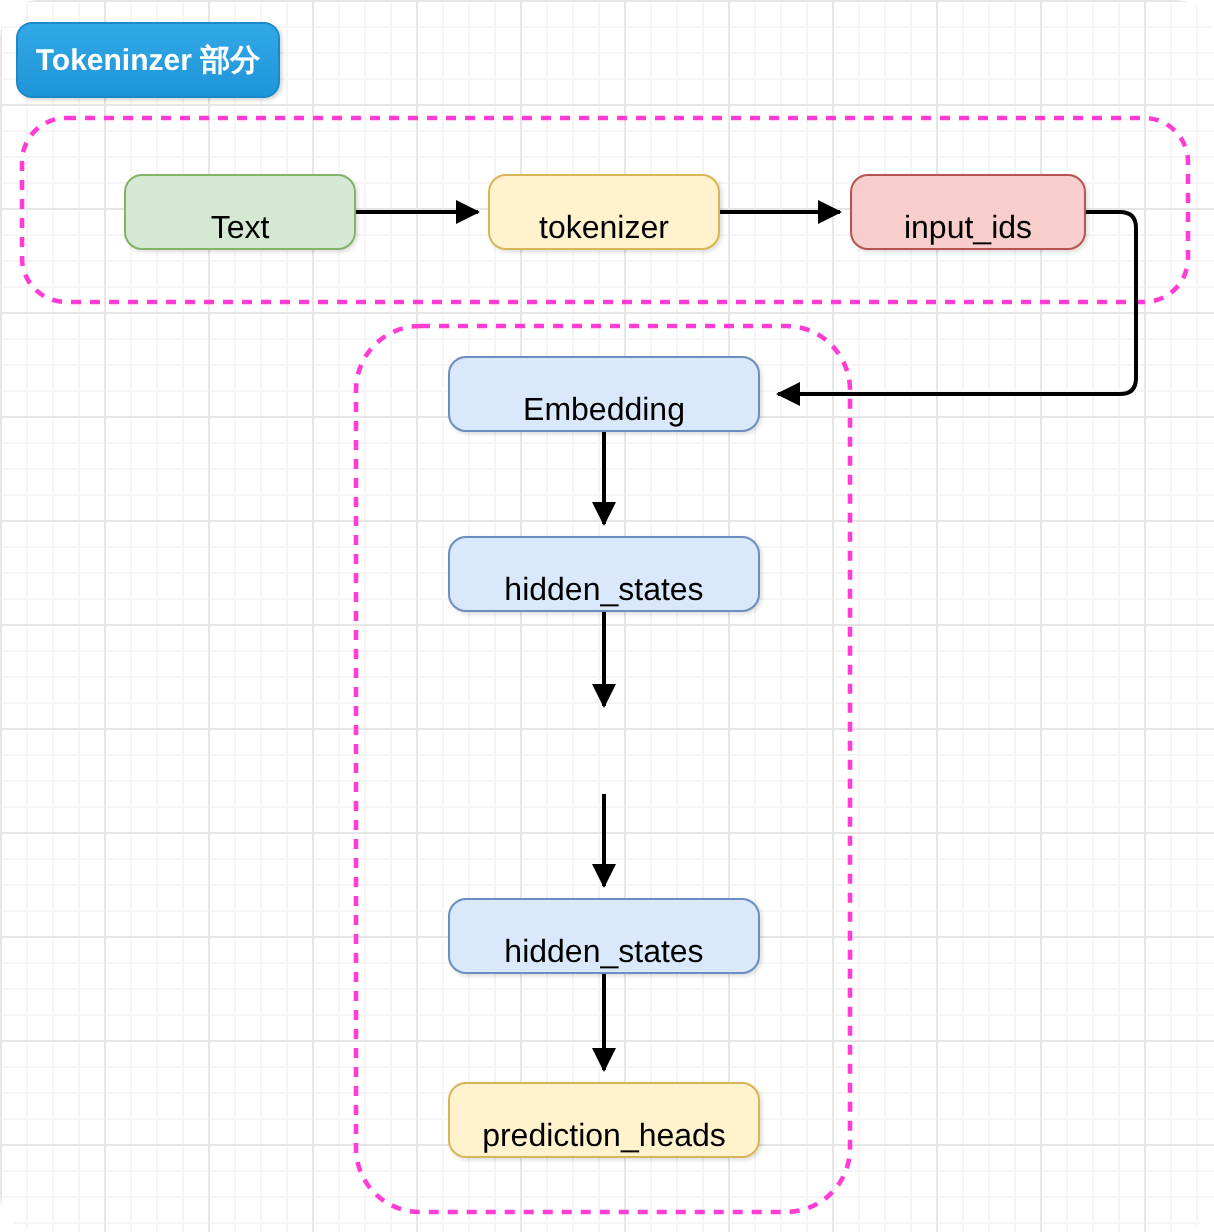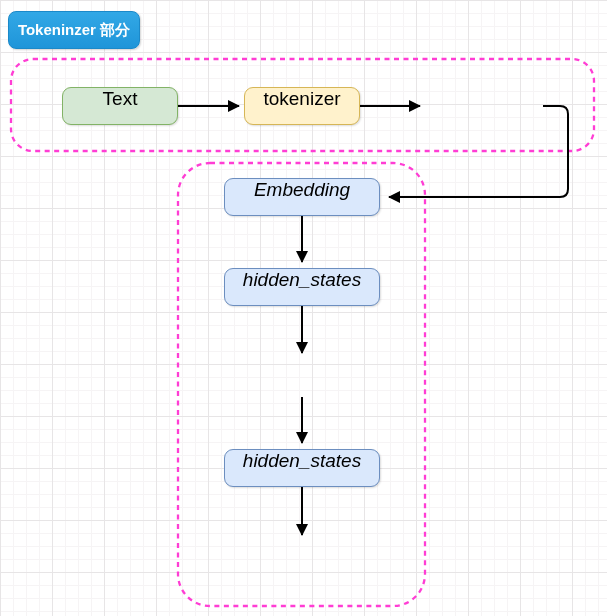--- a/index.html
+++ b/index.html
@@ -12,44 +12,45 @@
     width: 607px;
     height: 616px;
     overflow: hidden;
     background-color: #ffffff;
     background-image:
       linear-gradient(#e7e5e6 1px, transparent 1px),
       linear-gradient(90deg, #e7e5e6 1px, transparent 1px),
       linear-gradient(#f6f4f5 1px, transparent 1px),
       linear-gradient(90deg, #f6f4f5 1px, transparent 1px);
     background-size: 52px 52px, 52px 52px, 13px 13px, 13px 13px;
+    border-radius: 19px;
   }
   .overlay {
     position: absolute;
     left: 0; top: 0;
     width: 607px;
     height: 616px;
   }
   .node {
     position: absolute;
     box-sizing: border-box;
     display: flex;
-    align-items: flex-start;
+    align-items: flex-end;
     justify-content: center;
     width: 156px;
     height: 38px;
     border-radius: 9px;
-    font-size: 19px;
+    font-size: 16px;
     color: #000000;
     box-shadow: 1px 1px 2px rgba(0,0,0,0.14);
   }
   .node-green  { background: #d5e8d4; border: 1.5px solid #82b366; }
   .node-yellow { background: #fff2cc; border: 1.5px solid #d6b656; }
   .node-red    { background: #f8cecc; border: 1.5px solid #b85450; }
-  .node-blue   { background: #dae8fc; border: 1.5px solid #6c8ebf; font-style: italic; }
+  .node-blue   { background: #dae8fc; border: 1.5px solid #6c8ebf; }
   .tag {
     position: absolute;
     box-sizing: border-box;
     display: flex;
     align-items: center;
     justify-content: center;
     height: 38px;
     border-radius: 8px;
     font-size: 15px;
     font-weight: bold;
@@ -97,28 +98,34 @@
 
 
   <div class="node node-green" style="left:62px; top:87px; width:116px;">
     <span class="lbl">Text</span>
   </div>
 
   <div class="node node-yellow" style="left:244px; top:87px; width:116px;">
     <span class="lbl">tokenizer</span>
   </div>
 
+  <div class="node node-red" style="left:425px; top:87px; width:118px;">
+    <span class="lbl">input_ids</span>
+  </div>
 
   <div class="node node-blue" style="left:224px; top:178px;">
     <span class="lbl">Embedding</span>
   </div>
 
   <div class="node node-blue" style="left:224px; top:268px;">
     <span class="lbl">hidden_states</span>
   </div>
 
 
   <div class="node node-blue" style="left:224px; top:449px;">
     <span class="lbl">hidden_states</span>
   </div>
 
+  <div class="node node-yellow" style="left:224px; top:541px;">
+    <span class="lbl">prediction_heads</span>
+  </div>
 
 </div>
 
 </body></html>

